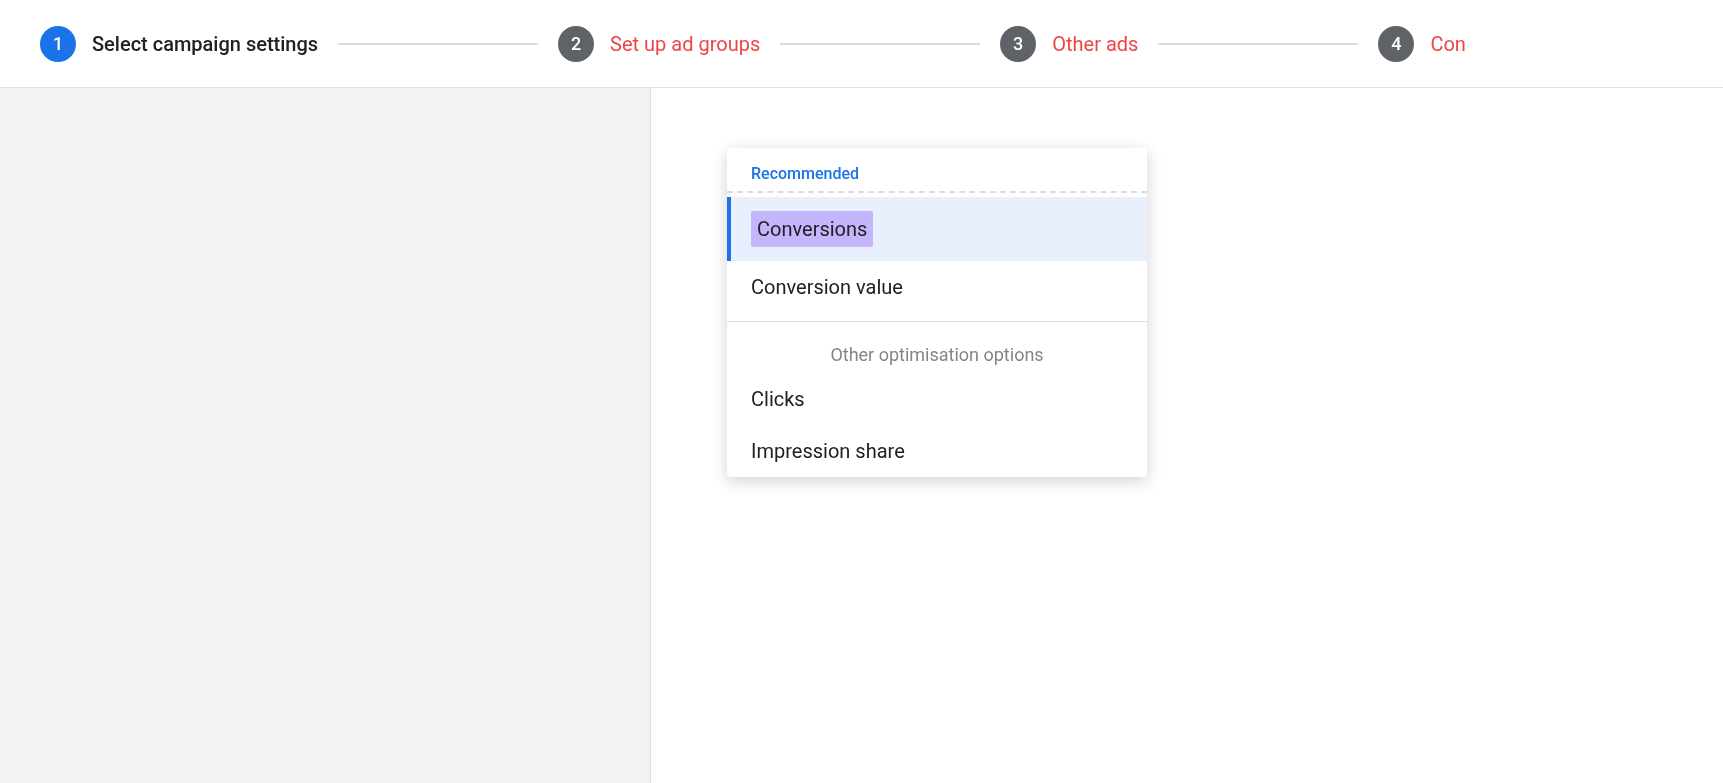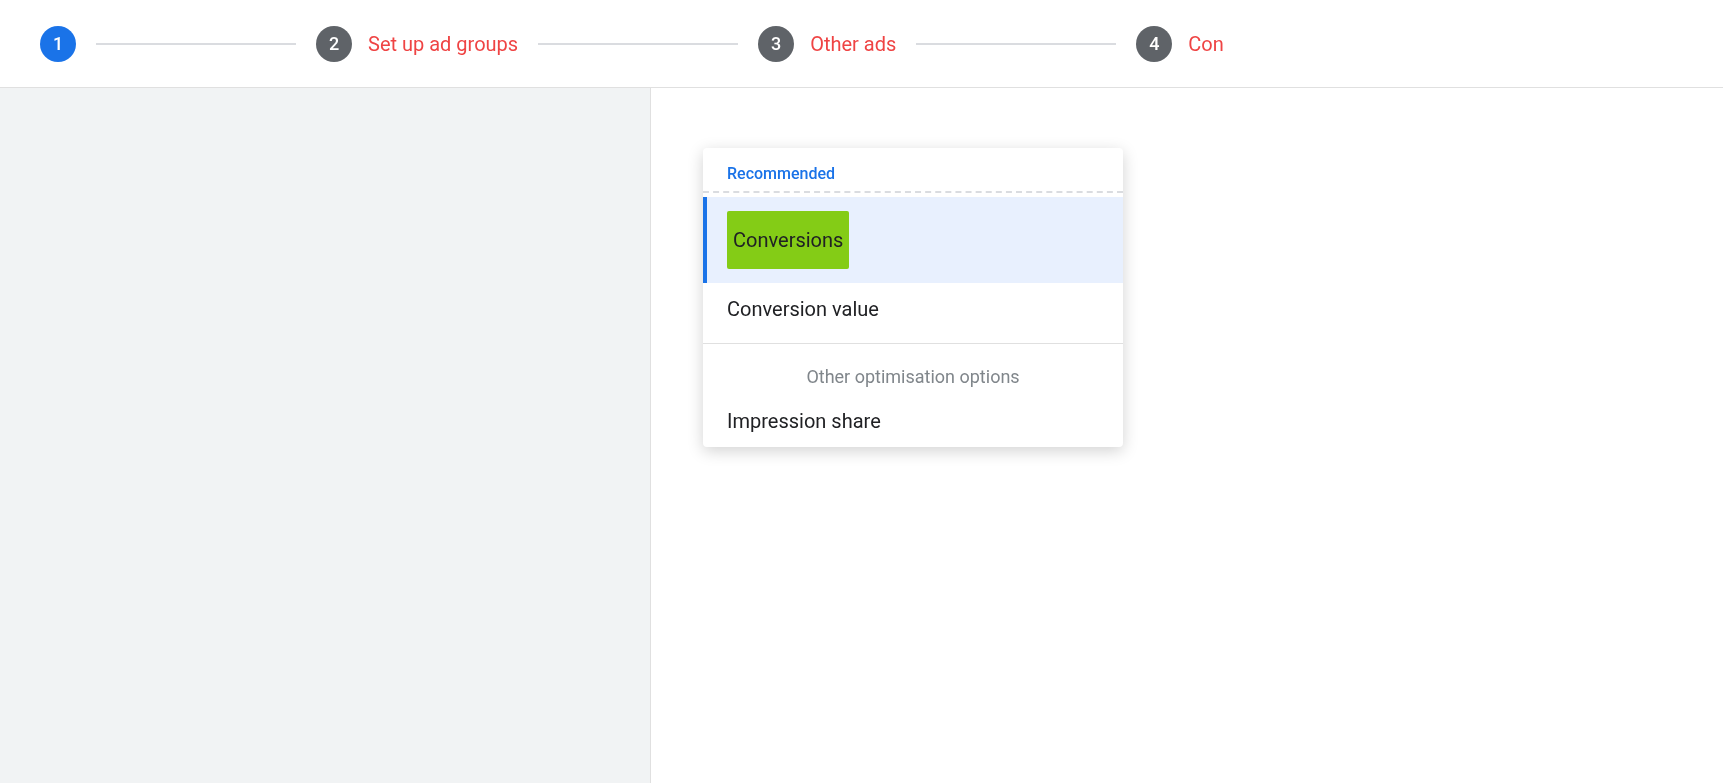--- a/index.html
+++ b/index.html
@@ -130,21 +130,21 @@
       font-size: 14px;
       color: #9aa0a6;
       cursor: pointer;
       flex-shrink: 0;
     }
 
     
     .dropdown-menu {
       position: absolute;
       top: 60px;
-      left: 52px;
+      left: 76px;
       width: 420px;
       background: #ffffff;
       border-radius: 4px;
       box-shadow: 0 4px 16px rgba(0,0,0,0.18);
       overflow: hidden;
       z-index: 10;
     }
 
     .dropdown-section-label {
       padding: 16px 24px 8px 24px;
@@ -178,22 +178,22 @@
       display: none;
       position: absolute;
       left: 0;
       top: 0;
       bottom: 0;
       width: 4px;
       background: #1a73e8;
     }
 
     .item-highlight {
-      background: #84cc16;
-      padding: 17px 6px;
+      background: #c4b5fd;
+      padding: 6px 6px;
       border-radius: 2px;
     }
 
     .dropdown-divider {
       height: 1px;
       background: #e0e0e0;
       margin: 8px 0;
     }
 
     .dropdown-section-other {
@@ -204,20 +204,21 @@
       text-align: center;
     }
   </style>
 </head>
 <body>
 
 <div class="stepper-bar">
 
   <div class="step">
     <div class="step-number active">1</div>
+    <span class="step-label">Select campaign settings</span>
   </div>
 
   <div class="step-connector"></div>
 
   <div class="step">
     <div class="step-number inactive">2</div>
     <span class="step-label inactive">Set up ad groups</span>
   </div>
 
   <div class="step-connector"></div>
@@ -253,20 +254,23 @@
       </div>
 
       <div class="dropdown-item">
         <span>Conversion value</span>
       </div>
 
       <div class="dropdown-divider"></div>
 
       <div class="dropdown-section-other">Other optimisation options</div>
 
+      <div class="dropdown-item">
+        <span>Clicks</span>
+      </div>
 
       <div class="dropdown-item">
         <span>Impression share</span>
       </div>
 
     </div>
 
   </div>
 
 </div>

